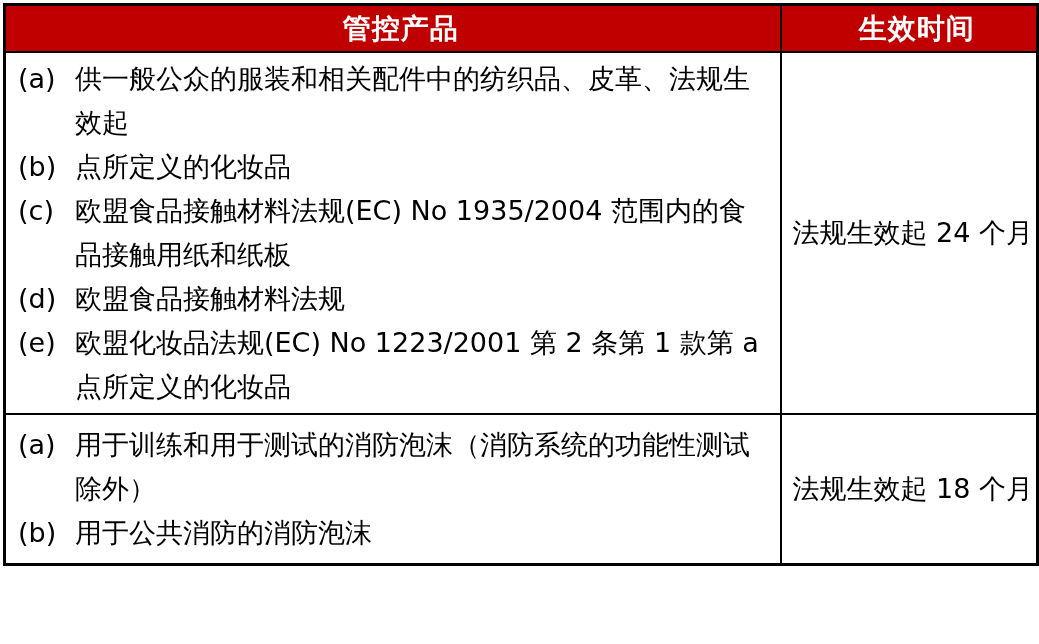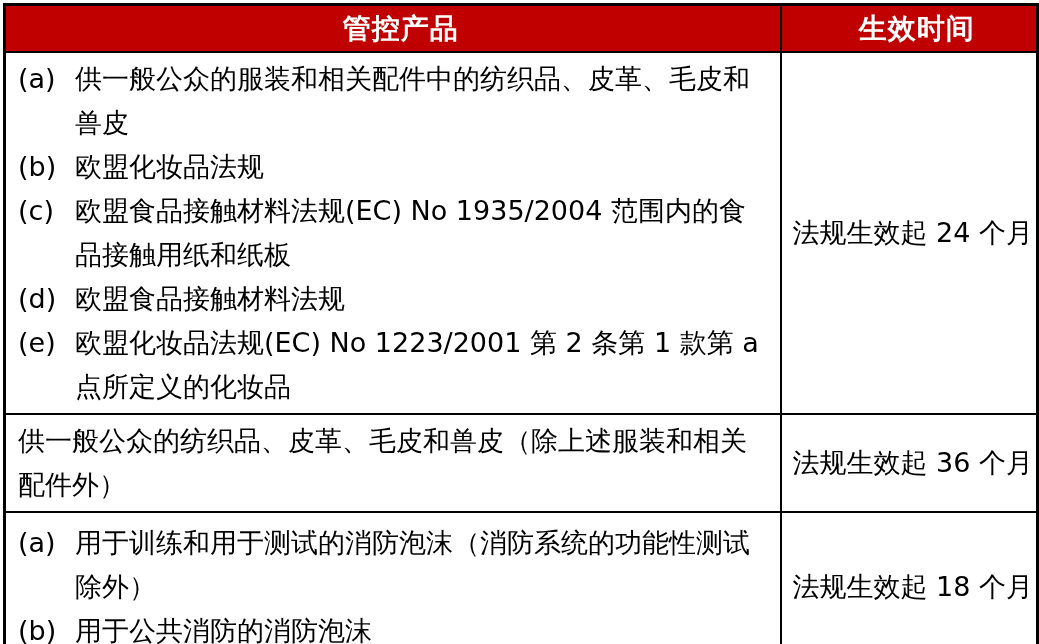--- a/index.html
+++ b/index.html
@@ -92,48 +92,42 @@
       <tr>
         <th class="hdr-cell hdr-products">管控产品</th>
         <th class="hdr-cell hdr-time">生效时间</th>
       </tr>
     </thead>
     <tbody>
       <tr class="row-1">
         <td class="cell cell-products">
           <div class="list-item">
             <span class="item-marker">(a)</span>
-            <span class="item-text">供一般公众的服装和相关配件中的纺织品、皮革、毛皮和兽皮</span>
+            <span class="item-text">供一般公众的服装和相关配件中的纺织品、皮革、法规生效起</span>
           </div>
           <div class="list-item">
             <span class="item-marker">(b)</span>
-            <span class="item-text">欧盟化妆品法规</span>
+            <span class="item-text">点所定义的化妆品</span>
           </div>
           <div class="list-item">
             <span class="item-marker">(c)</span>
             <span class="item-text">欧盟食品接触材料法规(EC) No 1935/2004 范围内的食品接触用纸和纸板</span>
           </div>
           <div class="list-item">
             <span class="item-marker">(d)</span>
             <span class="item-text">欧盟食品接触材料法规</span>
           </div>
           <div class="list-item">
             <span class="item-marker">(e)</span>
             <span class="item-text">欧盟化妆品法规(EC) No 1223/2001 第 2 条第 1 款第 a 点所定义的化妆品</span>
           </div>
         </td>
         <td class="cell cell-time">法规生效起 24 个月</td>
       </tr>
 
-      <tr class="row-2">
-        <td class="cell cell-products">
-          <span class="plain-text">供一般公众的纺织品、皮革、毛皮和兽皮（除上述服装和相关配件外）</span>
-        </td>
-        <td class="cell cell-time">法规生效起 36 个月</td>
-      </tr>
 
       <tr class="row-3">
         <td class="cell cell-products">
           <div class="list-item">
             <span class="item-marker">(a)</span>
             <span class="item-text">用于训练和用于测试的消防泡沫（消防系统的功能性测试除外）</span>
           </div>
           <div class="list-item">
             <span class="item-marker">(b)</span>
             <span class="item-text">用于公共消防的消防泡沫</span>

